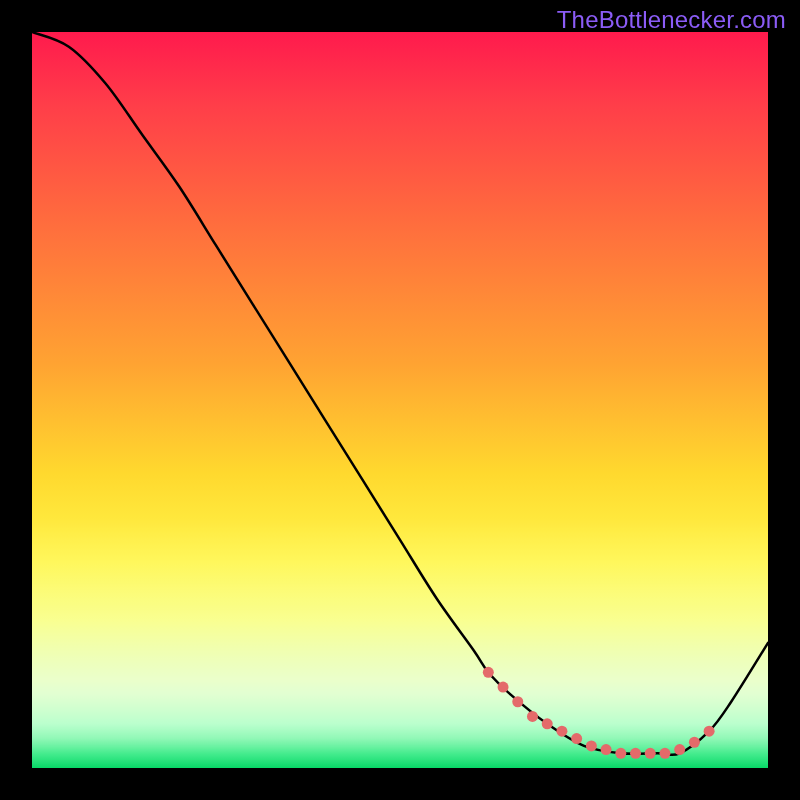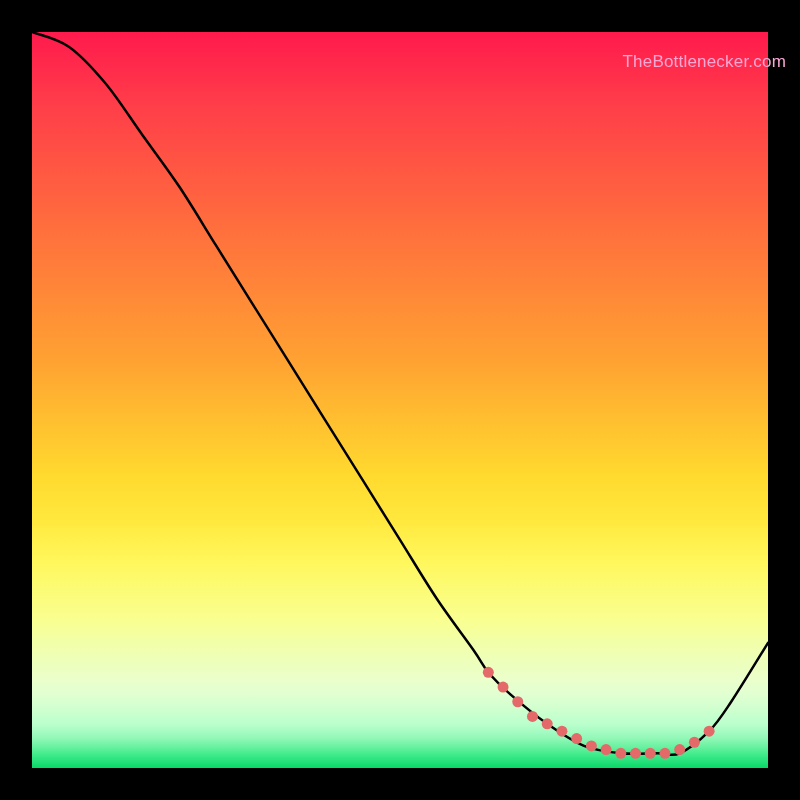--- a/index.html
+++ b/index.html
@@ -52,25 +52,24 @@
   }
   svg.curve {
     position: absolute;
     left: 0; top: 0;
     width: 100%; height: 100%;
   }
   .watermark {
     position: absolute;
     top: 6px;
     right: 14px;
-    color: #f9a8d4;
-    font-size: 17px;
+    color: #8b5cf6;
+    font-size: 24px;
     letter-spacing: 0.2px;
     user-select: none;
-    margin-top: 46px;
   }
 </style>
 </head>
 <body>
 
 <div class="chart-frame">
   <div class="gradient-bg"></div>
   <div class="haze"></div>
   <svg class="curve" viewBox="0 0 736 736" preserveAspectRatio="none">
     <path id="curve-path" fill="none" stroke-width="2.5" stroke-linejoin="round" stroke-linecap="round" d="M 0 0 C 6.133333333333334 2.453333333333338, 24.53333333333334 6.133333333333363, 36.800000000000004 14.720000000000027 C 49.06666666666667 23.306666666666693, 61.33333333333334 36.79999999999999, 73.60000000000001 51.51999999999998 C 85.86666666666667 66.23999999999997, 98.13333333333333 85.86666666666663, 110.39999999999999 103.03999999999996 C 122.66666666666666 120.2133333333333, 134.93333333333334 136.15999999999994, 147.20000000000002 154.55999999999995 C 159.4666666666667 172.95999999999995, 171.73333333333335 193.8133333333334, 184 213.44000000000005 C 196.26666666666665 233.06666666666672, 208.53333333333333 252.69333333333333, 220.79999999999998 272.32 C 233.06666666666663 291.94666666666666, 245.3333333333333 311.5733333333333, 257.59999999999997 331.2 C 269.8666666666666 350.82666666666665, 282.1333333333334 370.4533333333334, 294.40000000000003 390.08000000000004 C 306.6666666666667 409.7066666666667, 318.93333333333334 429.3333333333333, 331.2 448.96 C 343.46666666666664 468.58666666666664, 355.73333333333335 488.21333333333337, 368 507.84000000000003 C 380.26666666666665 527.4666666666667, 392.53333333333336 548.32, 404.8 566.72 C 417.06666666666666 585.12, 433.0133333333333 605.9733333333334, 441.59999999999997 618.24 C 450.1866666666666 630.5066666666667, 450.18666666666667 632.9599999999999, 456.32 640.3199999999999 C 462.4533333333333 647.68, 468.5866666666667 653.8133333333333, 478.40000000000003 662.4 C 488.21333333333337 670.9866666666667, 502.9333333333333 683.2533333333333, 515.1999999999999 691.84 C 527.4666666666666 700.4266666666667, 539.7333333333333 709.0133333333333, 552 713.92 C 564.2666666666667 718.8266666666666, 576.5333333333334 720.0533333333333, 588.8000000000001 721.28 C 601.0666666666667 722.5066666666667, 615.7866666666667 721.28, 625.6 721.28 C 635.4133333333333 721.28, 639.0933333333332 724.9599999999999, 647.68 721.28 C 656.2666666666667 717.6, 668.5333333333333 707.7866666666667, 677.12 699.2 C 685.7066666666667 690.6133333333333, 689.3866666666665 684.48, 699.1999999999999 669.76 C 709.0133333333333 655.04, 729.8666666666667 620.6933333333334, 736 610.88" stroke="#000000"></path>

